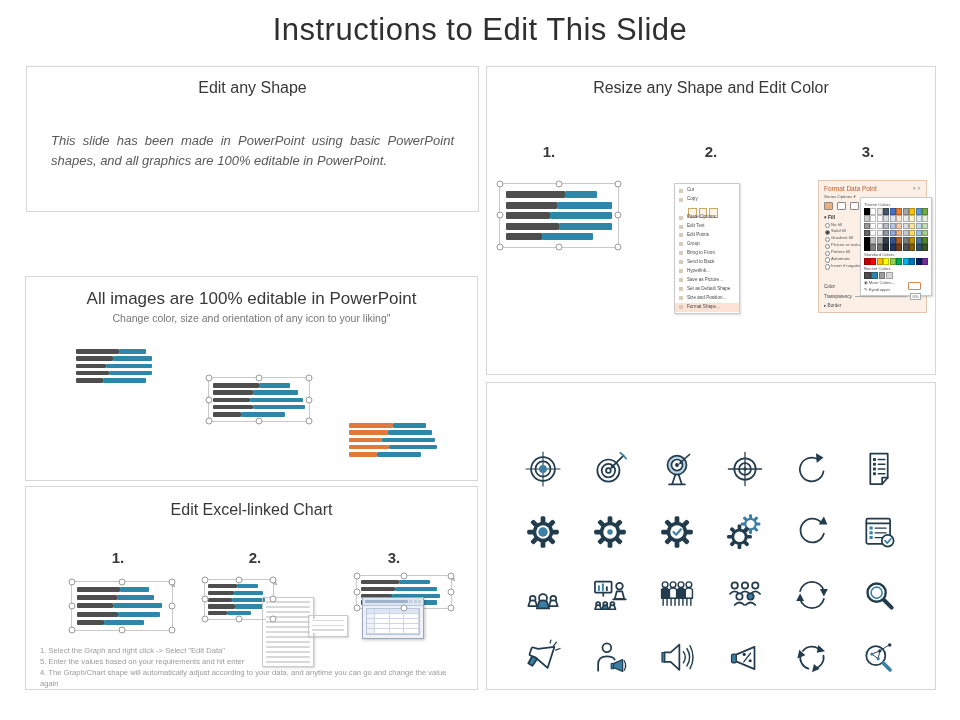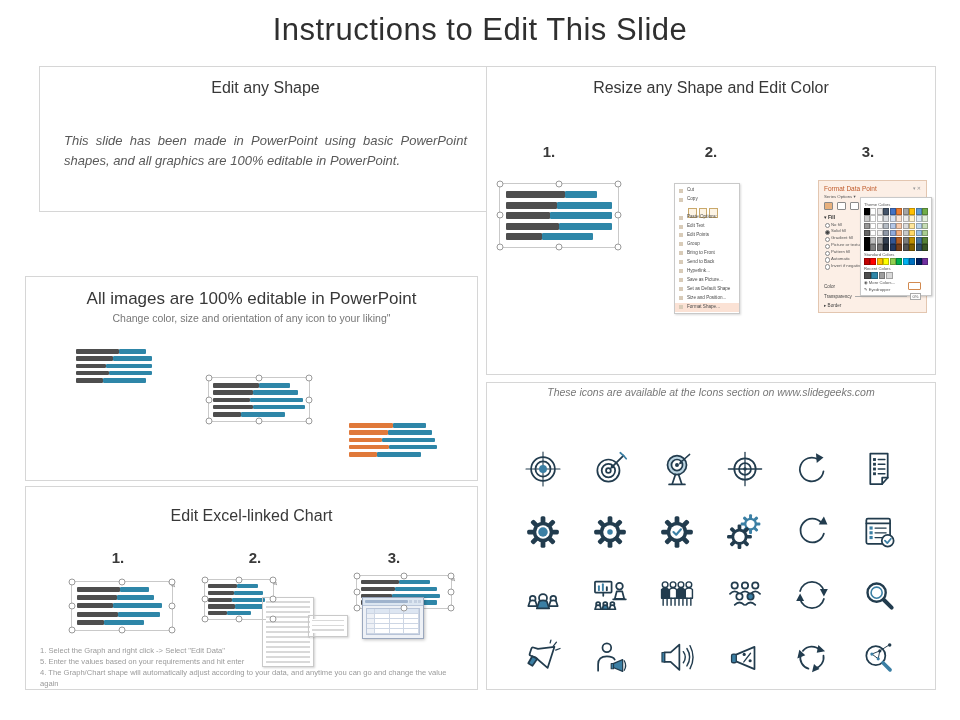--- a/index.html
+++ b/index.html
@@ -1,27 +1,27 @@
 <!DOCTYPE html>
 <html><head>
 <meta charset="utf-8">
 <style>
   html,body{margin:0;padding:0;background:#fff;}
   .slide{position:relative;width:960px;height:720px;background:#fff;overflow:hidden;
          font-family:"Liberation Sans","DejaVu Sans",sans-serif;color:#333;}
   .slide-title{position:absolute;top:12px;left:0;width:100%;text-align:center;
     font-size:31px;font-weight:400;color:#2f2f2f;letter-spacing:.5px;}
   .panel{position:absolute;background:#fff;border:1px solid #d6d6d6;box-sizing:border-box;}
-  .p1{left:39px;top:66px;width:453px;height:146px;}
+  .p1{left:26px;top:66px;width:453px;height:146px;}
   .p2{left:25px;top:276px;width:453px;height:205px;}
   .p3{left:25px;top:486px;width:453px;height:204px;}
   .pa{left:486px;top:66px;width:450px;height:309px;}
   .pb{left:486px;top:382px;width:450px;height:308px;}
   .panel h2{margin:12px 10px 0;text-align:center;font-size:16px;font-weight:400;color:#383838;}
-  .p3 h2{margin-top:20px;}
+  .p3 h2{margin-top:14px;}
   .sub{ text-align:center;font-size:10.5px;color:#777;margin-top:3px;}
   .italic{font-style:italic;}
   .para{font-style:italic;color:#595959;font-size:13px;line-height:1.5;text-align:justify;
         margin:0;padding:0 24px;}
   .para.first{margin-top:34px;} .para.second{margin-top:28px;}
   .desc{font-size:10.5px;color:#6e6e6e;margin:3px 14px 0;line-height:1.3;}
   .stepnum{position:absolute;transform:translateX(-50%);font-size:15px;font-weight:700;color:#3a3a3a;}
   
   .bars{--bh:5px;--bg:3px;position:absolute;}
   .bar-row{display:flex;height:var(--bh);margin-bottom:var(--bg);}
@@ -493,21 +493,20 @@
             <span class="fmt-box">0%</span>
           </div>
         <div class="fmt-line">
             <span>▸ <span>Border</span></span>
           </div>
       </div>
     </div>
   </div>
 
   <div class="panel pb">
-    <div class="sub italic">These icons are available  at the Icons section on www.slidegeeks.com</div>
     <div class="icon-grid">
         <div class="icon-cell">
           <svg viewBox="0 0 48 48" width="38" height="38" fill="none" stroke="#223c4e" stroke-width="2.2" stroke-linecap="round" stroke-linejoin="round">
             <line x1="24" y1="2.5" x2="24" y2="45.5" stroke-width="1.4"></line>
             <line x1="2.5" y1="24" x2="45.5" y2="24" stroke-width="1.4"></line>
             <circle cx="24" cy="24" r="15"></circle>
             <circle cx="24" cy="24" r="9.5"></circle>
             <circle cx="24" cy="24" r="5" fill="#3b7fa4" stroke="none"></circle>
           </svg>
         </div>

